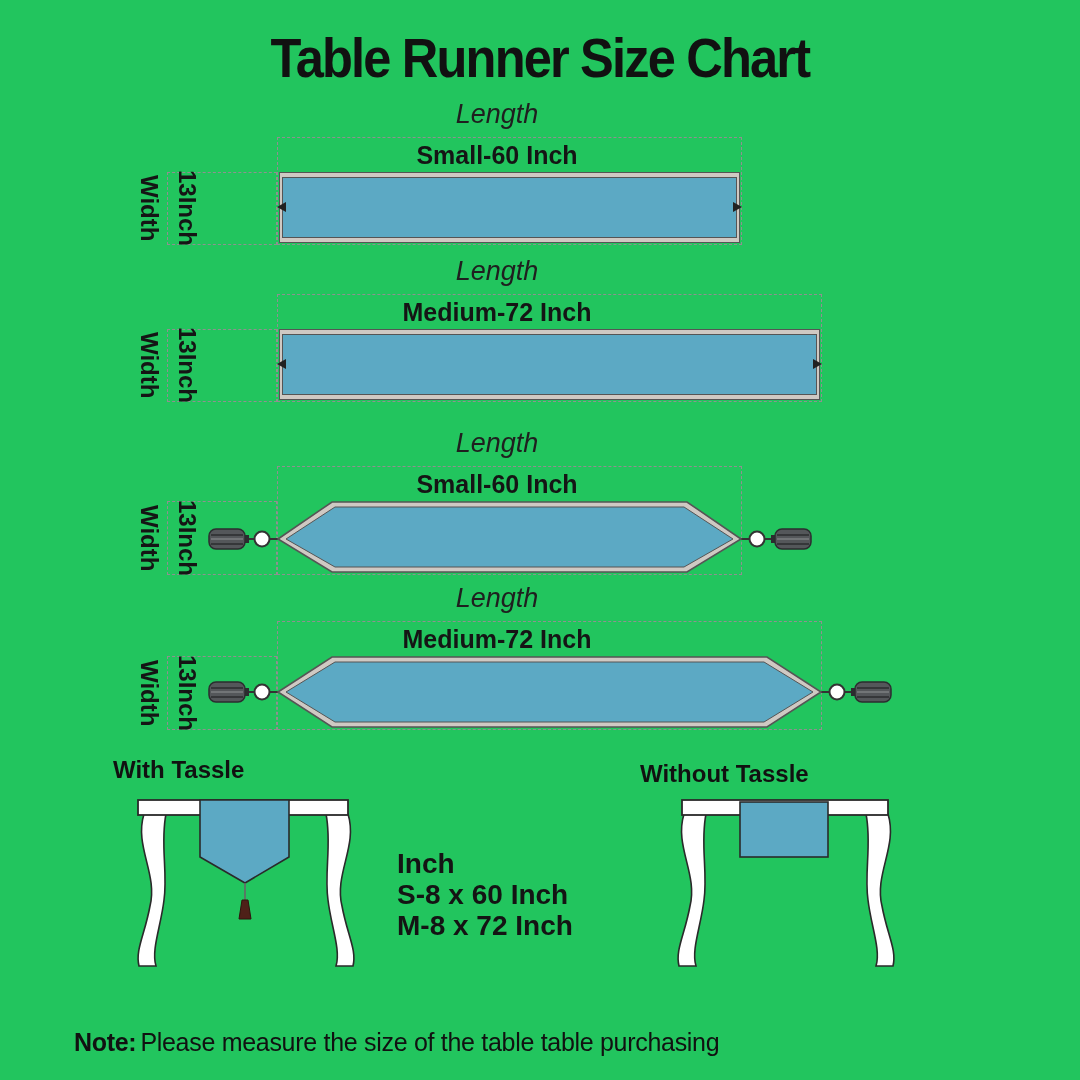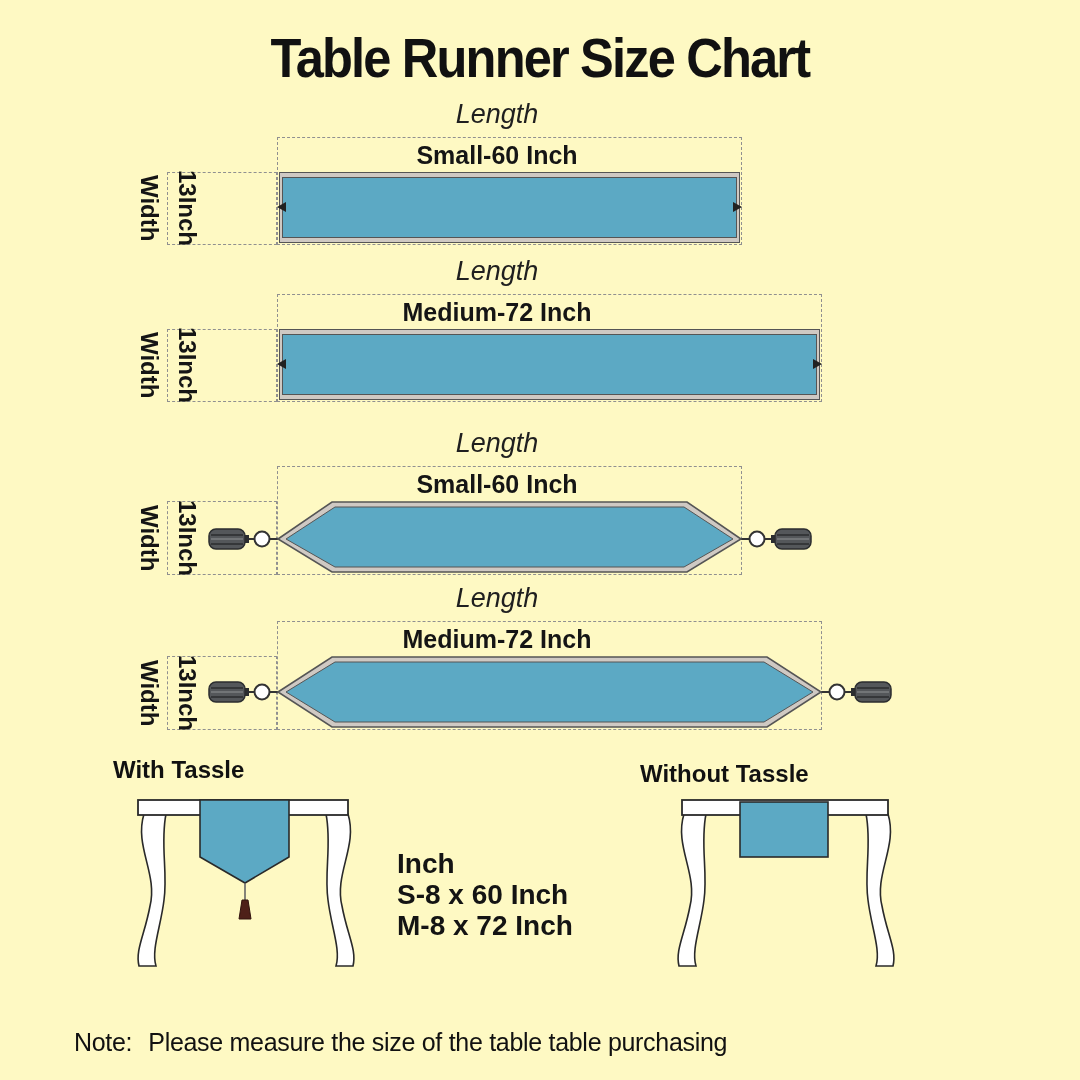--- a/index.html
+++ b/index.html
@@ -1,17 +1,17 @@
 <!DOCTYPE html>
 <html><head>
 <meta charset="utf-8">
 <style>
   html,body{margin:0;padding:0;background:#ffffff;}
   .canvas{
-    position:relative;width:1080px;height:1080px;background:#fef9c3;
+    position:relative;width:1080px;height:1080px;background:#22c55e;
     font-family:"Liberation Sans",sans-serif;color:#1b1b1b;overflow:hidden;
   }
   .abs{position:absolute;}
   .title{
     top:26px;left:0;width:1080px;text-align:center;
     font-size:55px;font-weight:700;letter-spacing:-2px;color:#111;
   }
   .title-inner{display:inline-block;transform:scaleX(0.92);}
   .length-label{font-size:27px;text-align:center;color:#1f1f1f;font-style:italic;}
   .size-label{font-size:25px;font-weight:700;text-align:center;color:#151515;}
@@ -23,21 +23,21 @@
   .flat-runner-inner{width:100%;height:100%;background:#5ca9c4;border:1px solid #555;box-sizing:border-box;}
   .vtext{
     writing-mode:vertical-rl;font-size:24px;font-weight:700;color:#151515;
     display:flex;align-items:center;justify-content:center;line-height:1;
   }
   .arrow-right{width:0;height:0;border-top:5px solid transparent;border-bottom:5px solid transparent;border-left:9px solid #222;}
   .arrow-left{width:0;height:0;border-top:5px solid transparent;border-bottom:5px solid transparent;border-right:9px solid #222;}
   .example-caption{font-size:24px;font-weight:700;text-align:left;color:#111;}
   .size-block{font-size:28px;font-weight:700;line-height:31px;color:#141414;}
   .note-line{font-size:25px;letter-spacing:-0.3px;color:#111;}
-  .note-label{margin-right:16px;}
+  .note-label{margin-right:4px;font-weight:bold;}
   svg{display:block;}
 </style>
 </head>
 <body>
 
 <div class="canvas">
 
   <div class="abs title">
     <span class="title-inner">Table Runner Size Chart</span>
   </div>

